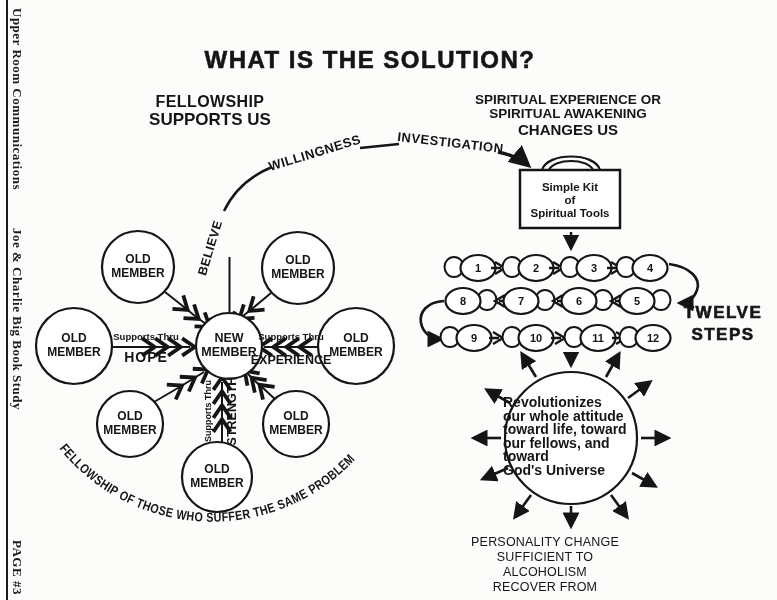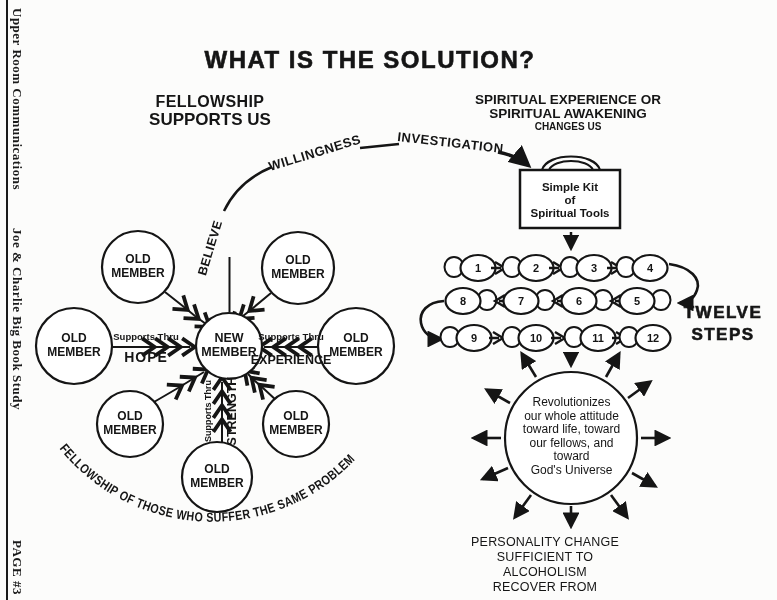--- a/index.html
+++ b/index.html
@@ -12,24 +12,24 @@
          font-size:13px;letter-spacing:.5px;color:#1a1a1a;left:9px;white-space:nowrap;}
   
   .title{left:150px;top:46px;width:440px;text-align:center;font-size:24px;font-weight:bold;
          letter-spacing:1.5px;-webkit-text-stroke:.6px #151515;}
   .heading{text-align:center;font-weight:bold;line-height:1.06;}
   .fellow-head{left:138px;top:94px;width:144px;}
   .fellow-head .l1{font-size:16px;letter-spacing:.4px;}
   .fellow-head .l2{font-size:17px;}
   .spirit-head{left:466px;top:93px;width:204px;}
   .spirit-head .l1,.spirit-head .l2{font-size:13.5px;}
-  .spirit-head .l3{font-size:10px;}
+  .spirit-head .l3{font-size:15px;}
   
-  .revo{left:503px;top:396px;width:137px;text-align:center;font-weight:normal;
-        font-size:12px;line-height:13.6px;}
+  .revo{left:503px;top:396px;width:137px;text-align:left;font-weight:bold;
+        font-size:14px;line-height:13.6px;}
   .outcome{left:457px;top:535px;width:176px;text-align:center;font-weight:normal;
            font-size:12.5px;line-height:15px;letter-spacing:.2px;}
   svg{position:absolute;left:0;top:0;}
   svg text{fill:#151515;font-family:"Liberation Sans",sans-serif;font-weight:bold;}
   .ln{stroke:#151515;fill:none;}
 </style>
 </head>
 <body>
 
 <div class="page">

